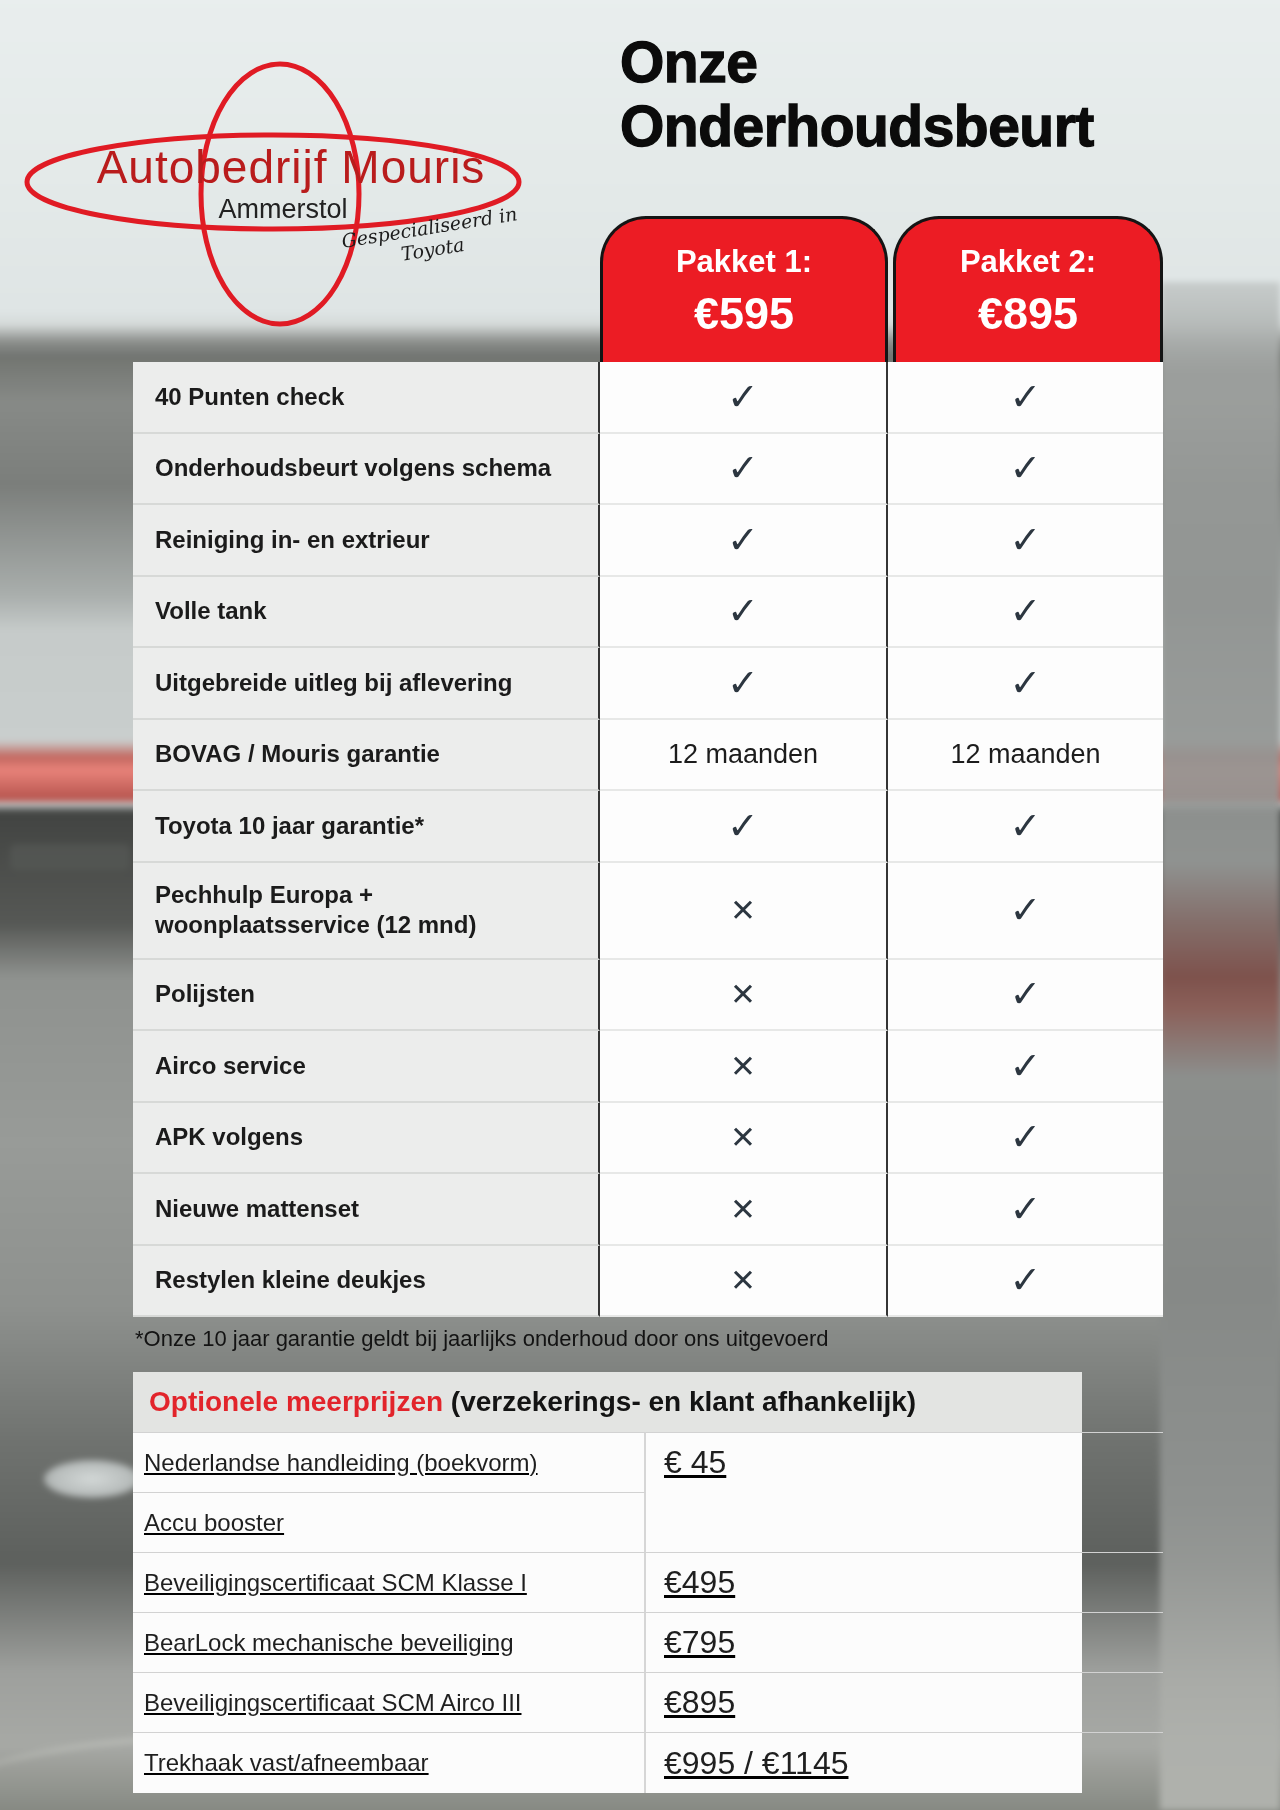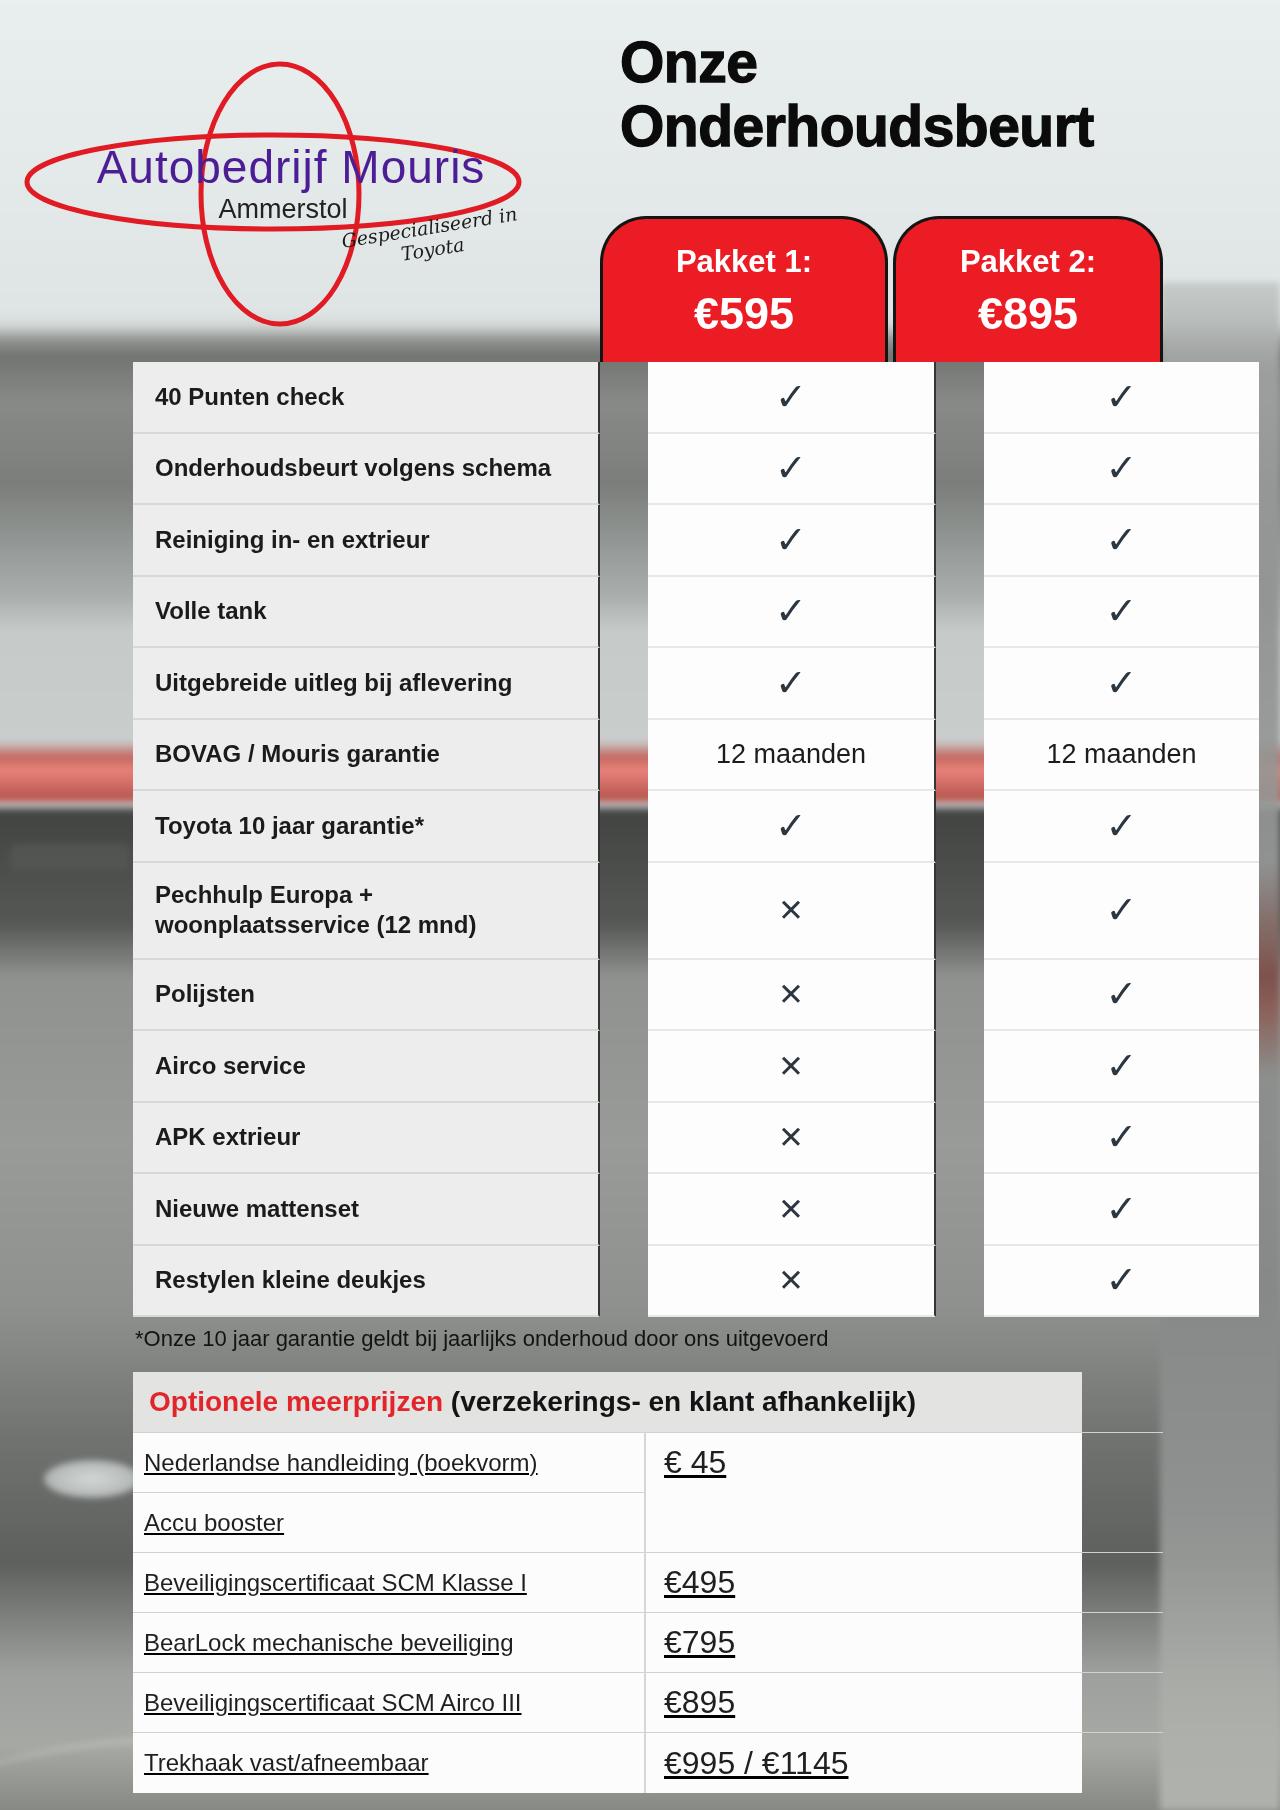--- a/index.html
+++ b/index.html
@@ -45,21 +45,21 @@
   }
   .bg-road-curve{
     position:absolute;left:-40px;top:1738px;width:700px;height:120px;border-radius:50%;
     border-top:6px solid #c9cbc6;opacity:.5;
   }
   
   .logo{position:absolute;left:8px;top:48px;width:550px;height:290px;z-index:3;}
   .logo svg{position:absolute;inset:0;}
   .logo-name{
     position:absolute;left:16px;right:0;top:92px;text-align:center;
-    font-size:46px;font-weight:500;letter-spacing:1px;color:#4c1d95;
+    font-size:46px;font-weight:500;letter-spacing:1px;color:#b91c1c;
   }
   .logo-city{
     position:absolute;left:0;right:0;top:146px;text-align:center;
     font-size:27px;font-weight:400;color:#222;
   }
   .logo-tagline{
     position:absolute;left:308px;top:168px;width:230px;text-align:center;
     font-family:"DejaVu Serif","Liberation Serif",serif;font-style:italic;
     font-size:19px;color:#1c1c1c;transform:rotate(-9deg);
   }
@@ -77,21 +77,21 @@
     border-radius:46px 46px 0 0;
     display:flex;flex-direction:column;align-items:center;
     padding-top:25px;box-sizing:border-box;color:#fff;
   }
   .pkg1{left:600px;width:288px;}
   .pkg2{left:893px;width:270px;}
   .pkg-label{font-size:31px;font-weight:700;}
   .pkg-price{font-size:45px;font-weight:700;margin-top:8px;}
   
   .ctable{position:absolute;left:133px;top:362px;width:1030px;z-index:2;}
-  .trow{display:grid;grid-template-columns:467px 288px 275px;height:71.5px;gap:48px;}
+  .trow{display:grid;grid-template-columns:467px 288px 275px;height:71.5px;}
   .trow.tall{height:97px;}
   .fcell{
     background:#ecedec;border-right:2.5px solid #353535;
     border-bottom:2px solid #d7d9d7;
     display:flex;align-items:center;padding-left:22px;box-sizing:border-box;
     font-size:24px;font-weight:700;color:#1b1b1b;line-height:1.25;
     white-space:pre-line;
   }
   .vcell{
     background:#fdfdfd;border-bottom:2px solid #e7e8e7;
@@ -209,21 +209,21 @@
       <div class="fcell">Polijsten</div>
       <div class="vcell mid glyph-x">✕</div>
       <div class="vcell glyph">✓</div>
     </div>
     <div class="trow">
       <div class="fcell">Airco service</div>
       <div class="vcell mid glyph-x">✕</div>
       <div class="vcell glyph">✓</div>
     </div>
     <div class="trow">
-      <div class="fcell">APK extrieur</div>
+      <div class="fcell">APK volgens</div>
       <div class="vcell mid glyph-x">✕</div>
       <div class="vcell glyph">✓</div>
     </div>
     <div class="trow">
       <div class="fcell">Nieuwe mattenset</div>
       <div class="vcell mid glyph-x">✕</div>
       <div class="vcell glyph">✓</div>
     </div>
     <div class="trow">
       <div class="fcell">Restylen kleine deukjes</div>

